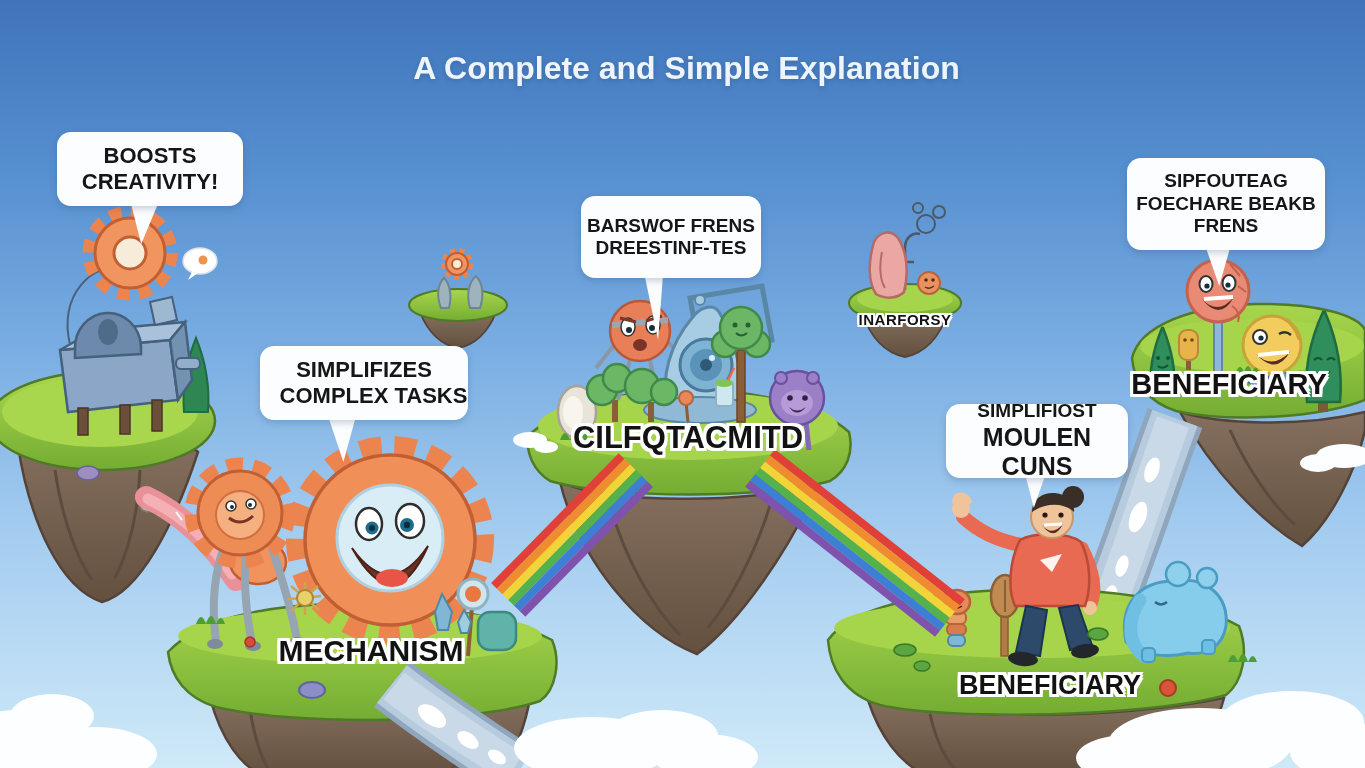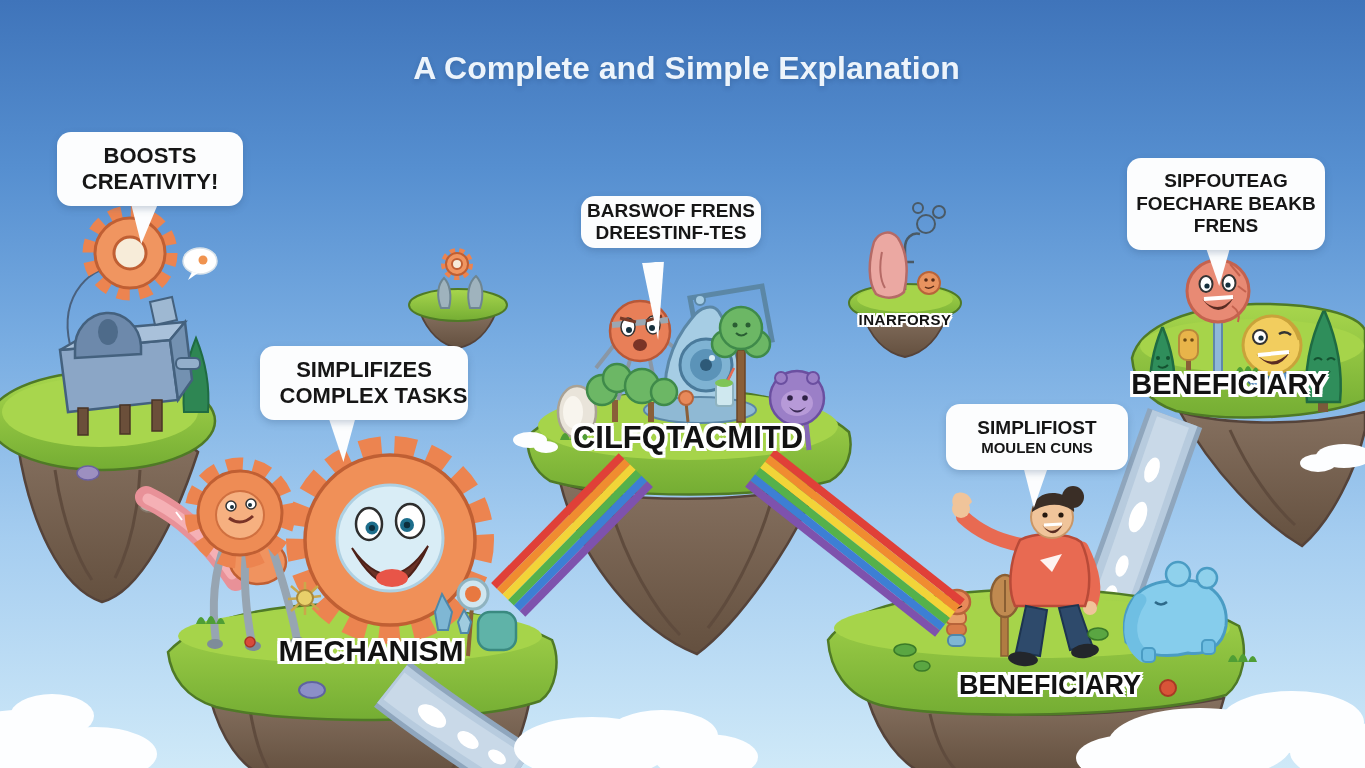--- a/index.html
+++ b/index.html
@@ -424,36 +424,36 @@
   <div class="bline" style="font-size:22px;">CREATIVITY!</div>
 </div>
 <div class="tail" style="left:128px;top:202px;width:28px;height:42px;transform:rotate(6deg);"></div>
 
 <div class="bubble" style="left:260px;top:346px;width:208px;height:74px;">
   <div class="bline" style="font-size:22px;">SIMPLIFIZES</div>
   <div class="bline" style="font-size:22px;margin-left:19px;">COMPLEX TASKS</div>
 </div>
 <div class="tail" style="left:328px;top:416px;width:28px;height:46px;"></div>
 
-<div class="bubble" style="left:581px;top:196px;width:180px;height:52px;">
+<div class="bubble" style="left:581px;top:196px;width:180px;height:82px;">
   <div class="bline" style="font-size:19px;">BARSWOF FRENS</div>
   <div class="bline" style="font-size:19px;">DREESTINF-TES</div>
 </div>
 <div class="tail" style="left:644px;top:262px;width:22px;height:78px;transform:rotate(-3deg);"></div>
 
 <div class="bubble" style="left:1127px;top:158px;width:198px;height:92px;">
   <div class="bline" style="font-size:19px;">SIPFOUTEAG</div>
   <div class="bline" style="font-size:19px;">FOECHARE BEAKB</div>
   <div class="bline" style="font-size:19px;">FRENS</div>
 </div>
 <div class="tail" style="left:1206px;top:248px;width:24px;height:38px;"></div>
 
-<div class="bubble" style="left:946px;top:404px;width:182px;height:66px;">
+<div class="bubble" style="left:946px;top:404px;width:182px;height:74px;">
   <div class="bline" style="font-size:19px;">SIMPLIFIOST</div>
-  <div class="bline" style="font-size:15px;">MOULEN CUNS</div>
+  <div class="bline" style="font-size:25px;">MOULEN CUNS</div>
 </div>
 <div class="tail" style="left:1022px;top:468px;width:24px;height:40px;transform:rotate(4deg);"></div>
 
 <div class="island-label" style="left:538px;top:420px;width:300px;font-size:31px;">CILFQTACMITD</div>
 <div class="island-label" style="left:221px;top:634px;width:300px;font-size:30px;">MECHANISM</div>
 <div class="island-label label-sm" style="left:830px;top:291px;width:150px;font-size:15px;letter-spacing:0.5px;">INARFORSY</div>
 <div class="island-label" style="left:1084px;top:368px;width:290px;font-size:29px;">BENEFICIARY</div>
 <div class="island-label" style="left:900px;top:670px;width:300px;font-size:27px;">BENEFICIARY</div>
 
 </div>

